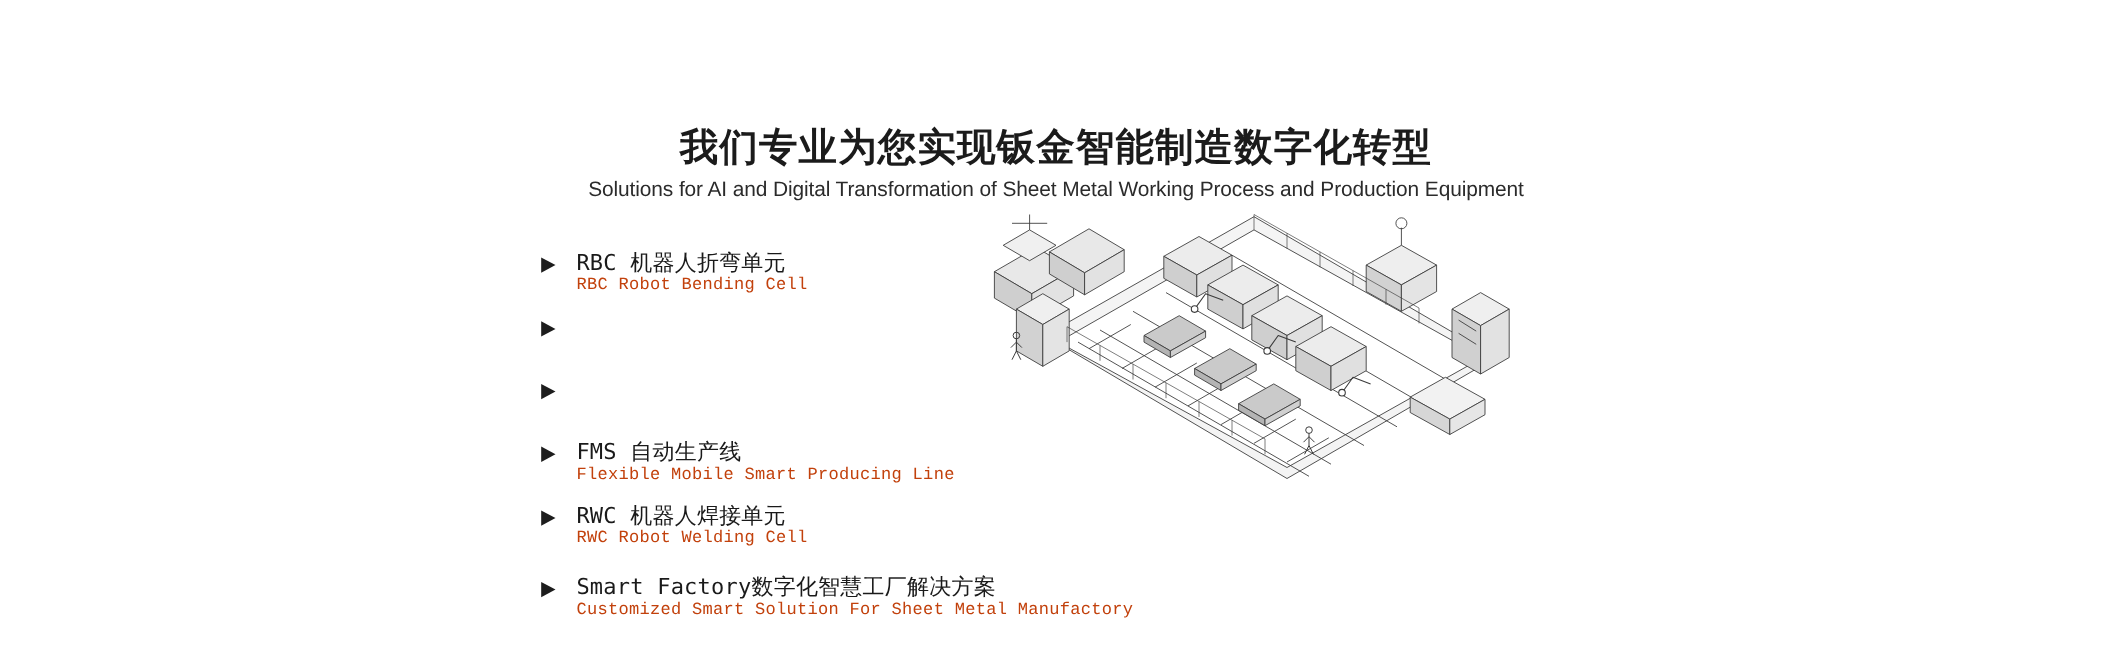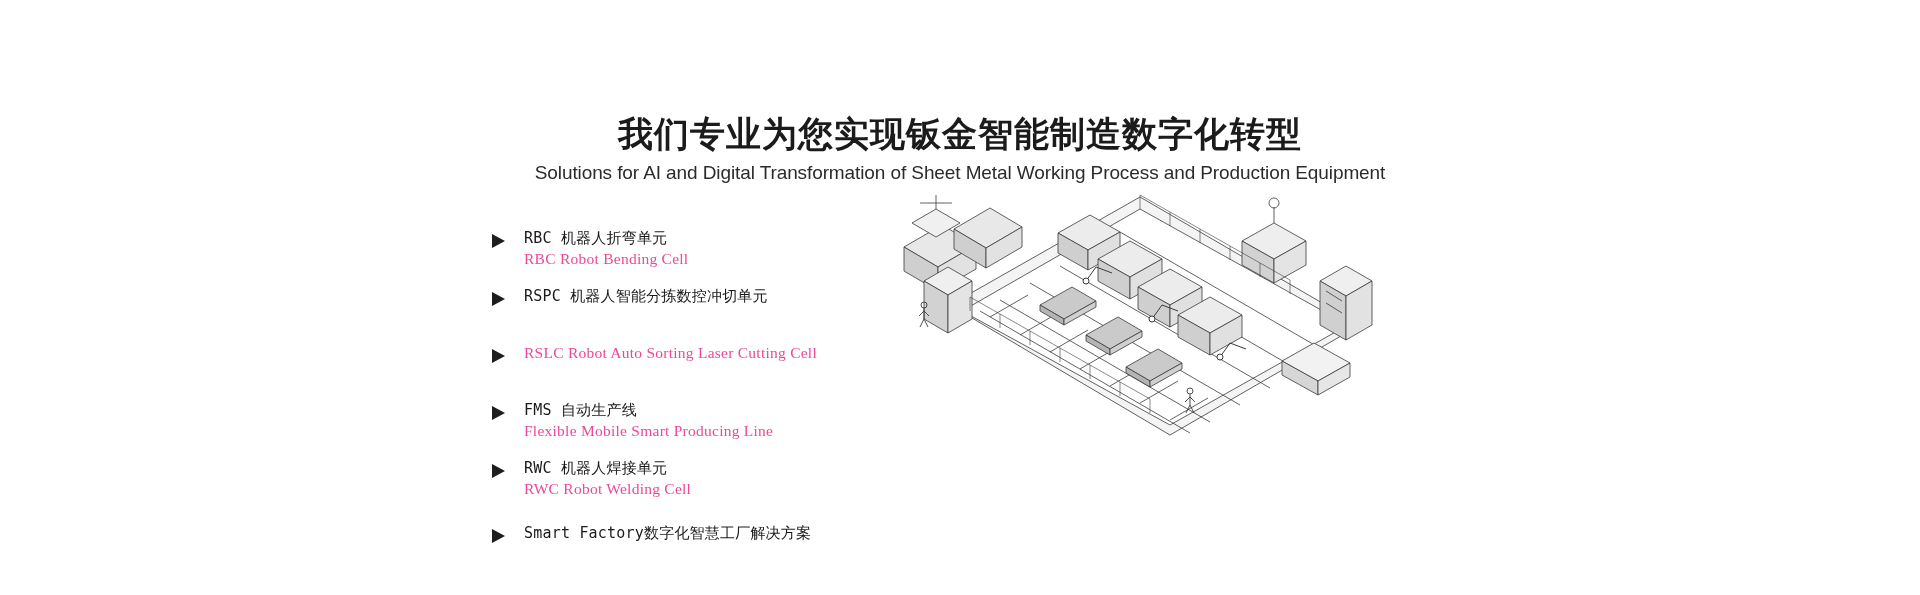--- a/index.html
+++ b/index.html
@@ -68,30 +68,30 @@
     left: 0;
     top: 6px;
     width: 0;
     height: 0;
     border-top: 7px solid transparent;
     border-bottom: 7px solid transparent;
     border-left: 13px solid #1d1d1d;
   }
   .feature-cn {
     font-family: "DejaVu Sans Mono", "Liberation Mono", monospace;
-    font-size: 15px;
+    font-size: 20px;
     color: #1a1a1a;
     line-height: 20px;
     letter-spacing: 0.2px;
     white-space: nowrap;
   }
   .feature-en {
-    font-family: Liberation Serif, serif;
+    font-family: Liberation Mono, monospace;
     font-size: 15.5px;
-    color: #ec4899;
+    color: #c2410c;
     line-height: 20px;
     letter-spacing: 0.25px;
     margin-top: 1px;
     white-space: nowrap;
   }
 
   
   .illustration {
     position: absolute;
     left: 890px;
@@ -114,43 +114,42 @@
   <div class="feature-list">
 
     <div class="feature-item">
       <span class="bullet-arrow"></span>
       <div class="feature-cn">RBC  机器人折弯单元</div>
       <div class="feature-en">RBC Robot Bending Cell</div>
     </div>
 
     <div class="feature-item">
       <span class="bullet-arrow"></span>
-      <div class="feature-cn">RSPC  机器人智能分拣数控冲切单元</div>
-    </div>
-
-    <div class="feature-item">
-      <span class="bullet-arrow"></span>
-      <div class="feature-en">RSLC Robot Auto Sorting Laser Cutting Cell</div>
+    </div>
+
+    <div class="feature-item">
+      <span class="bullet-arrow"></span>
     </div>
 
     <div class="feature-item">
       <span class="bullet-arrow"></span>
       <div class="feature-cn">FMS  自动生产线</div>
       <div class="feature-en">Flexible Mobile Smart Producing Line</div>
     </div>
 
     <div class="feature-item">
       <span class="bullet-arrow"></span>
       <div class="feature-cn">RWC  机器人焊接单元</div>
       <div class="feature-en">RWC Robot Welding Cell</div>
     </div>
 
     <div class="feature-item">
       <span class="bullet-arrow"></span>
       <div class="feature-cn">Smart Factory数字化智慧工厂解决方案</div>
+      <div class="feature-en">Customized Smart Solution For Sheet Metal Manufactory</div>
     </div>
 
   </div>
 
   <div class="illustration">
     <svg width="560" height="260" viewBox="0 0 560 260" xmlns="http://www.w3.org/2000/svg">
       <g stroke="#3b3b3b" stroke-width="0.8" fill="none" stroke-linejoin="round">
 
         <polygon points="60,120 250,12 470,140 280,250" fill="#f4f4f4"></polygon>
         <polygon points="72,126 250,24 458,140 280,240" fill="#ffffff"></polygon>

